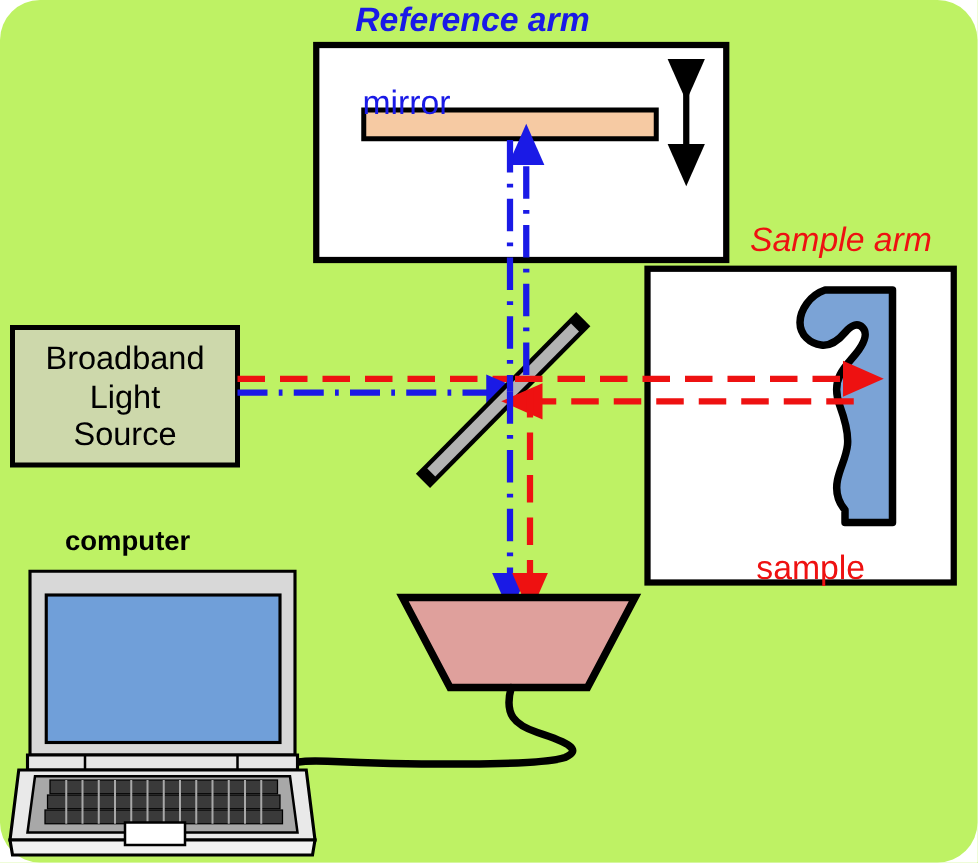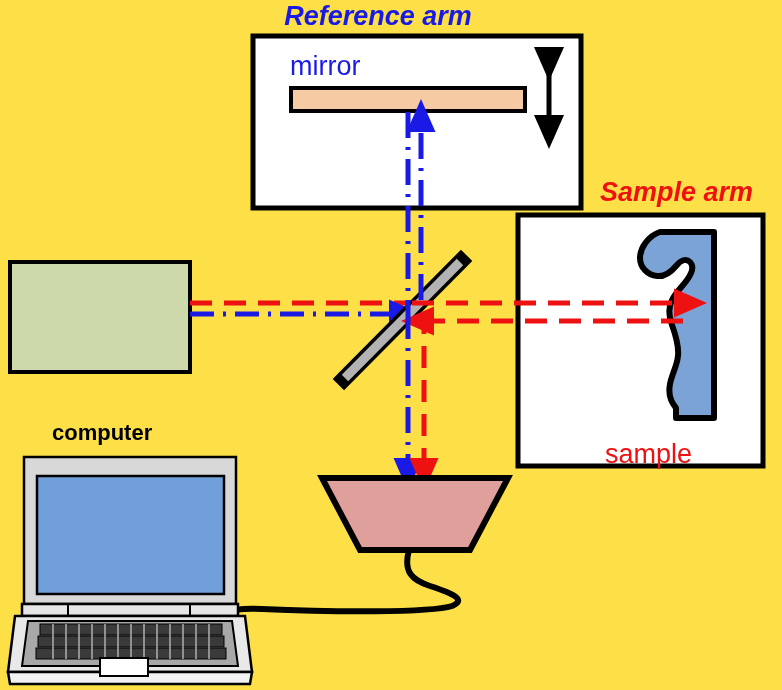--- a/index.html
+++ b/index.html
@@ -1,23 +1,23 @@
 <!DOCTYPE html>
 <html><head>
 <meta charset="utf-8">
 <style>
   html,body{margin:0;padding:0;background:#ffffff;}
   body{width:782px;height:690px;overflow:hidden;font-family:"Liberation Sans",sans-serif;}
-  #stage{position:relative;width:782px;height:690px;background:#fde047;}
+  #stage{position:relative;width:782px;height:690px;background:#bef264;border-radius:32px;}
   svg#diagram{position:absolute;left:0;top:0;width:782px;height:690px;}
   .lbl{position:absolute;white-space:pre;line-height:1.05;}
   .lbl-ref{left:0;top:2px;width:782px;text-align:center;font-size:27px;font-style:italic;font-weight:700;color:#1a1ae6;}
   .lbl-ref span{display:inline-block;transform:translateX(-13px);}
-  .lbl-mirror{left:290px;top:52px;font-size:27px;color:#1a1ae6;}
-  .lbl-sample-arm{left:600px;top:178px;font-size:27px;font-style:italic;font-weight:700;color:#ee1111;}
+  .lbl-mirror{left:290px;top:68px;font-size:27px;color:#1a1ae6;}
+  .lbl-sample-arm{left:600px;top:178px;font-size:27px;font-style:italic;font-weight:400;color:#ee1111;}
   .lbl-sample{left:605px;top:428px;font-size:27px;color:#ee1111;margin-top:12px;}
   .lbl-computer{left:52px;top:421px;font-size:22px;font-weight:700;color:#000;}
   .lbl-src{position:absolute;left:10px;top:262px;width:180px;height:110px;display:flex;flex-direction:column;align-items:center;justify-content:center;font-size:26px;color:#000;line-height:1.18;}
   .lbl-pd{position:absolute;left:330px;top:500px;width:170px;text-align:center;font-size:26px;font-weight:700;color:#000;}
 </style>
 </head>
 <body>
 
 <div id="stage">
 
@@ -112,14 +112,19 @@
 
     <rect x="100" y="658" width="48" height="18" fill="#ffffff" stroke="#000" stroke-width="2"></rect>
   </svg>
 
   <div class="lbl lbl-ref"><span>Reference arm</span></div>
   <div class="lbl lbl-mirror">mirror</div>
   <div class="lbl lbl-sample-arm">Sample arm</div>
   <div class="lbl lbl-sample">sample</div>
   <div class="lbl lbl-computer">computer</div>
 
+  <div class="lbl-src">
+    <div>Broadband</div>
+    <div>Light</div>
+    <div>Source</div>
+  </div>
 
 </div>
 
 </body></html>

